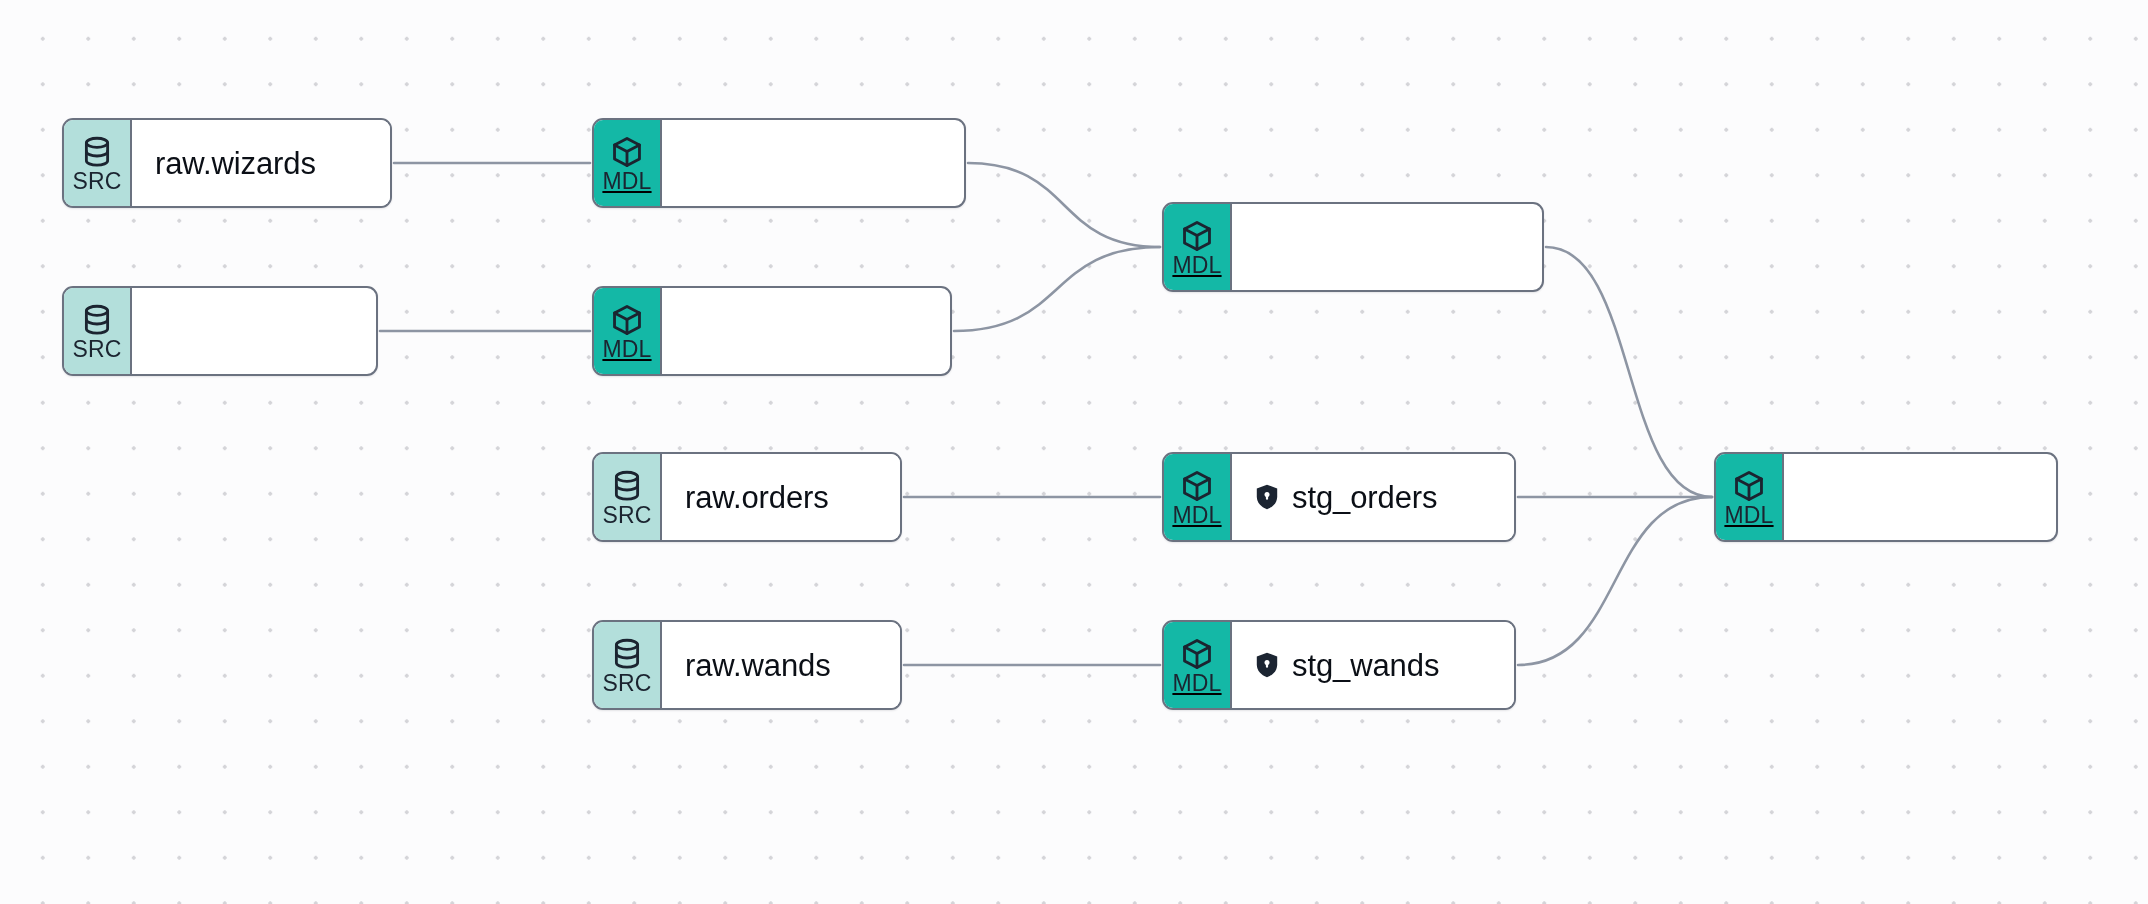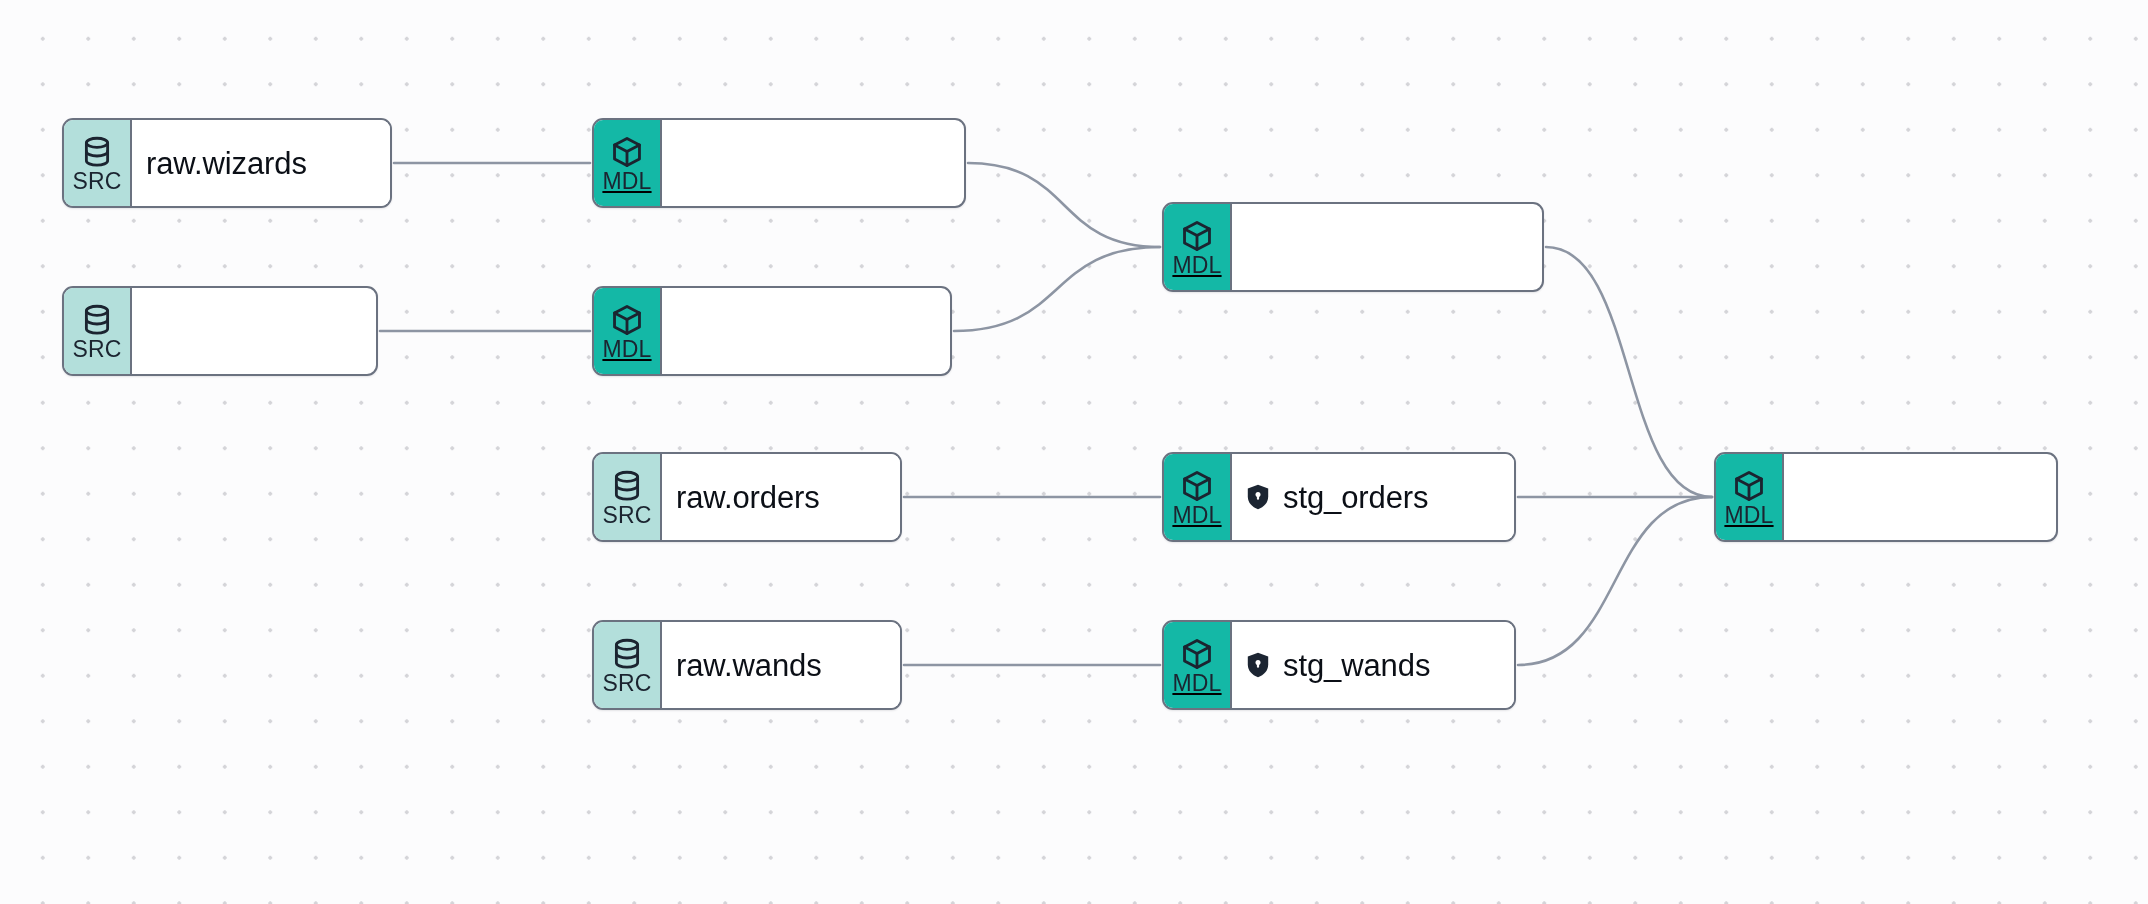--- a/index.html
+++ b/index.html
@@ -70,21 +70,21 @@
     line-height: 1;
     color: #1b2430;
     letter-spacing: 0.2px;
     font-weight: 400;
   }
   .node-body {
     flex: 1 1 auto;
     display: flex;
     align-items: center;
     gap: 13px;
-    padding: 0 22px 0 14px;
+    padding: 0 22px 0 23px;
     background: #ffffff;
     white-space: nowrap;
   }
   .shield-icon {
     flex: 0 0 auto;
     width: 24px;
     height: 26px;
     display: block;
   }
   .shield-icon svg { display: block; width: 100%; height: 100%; }

